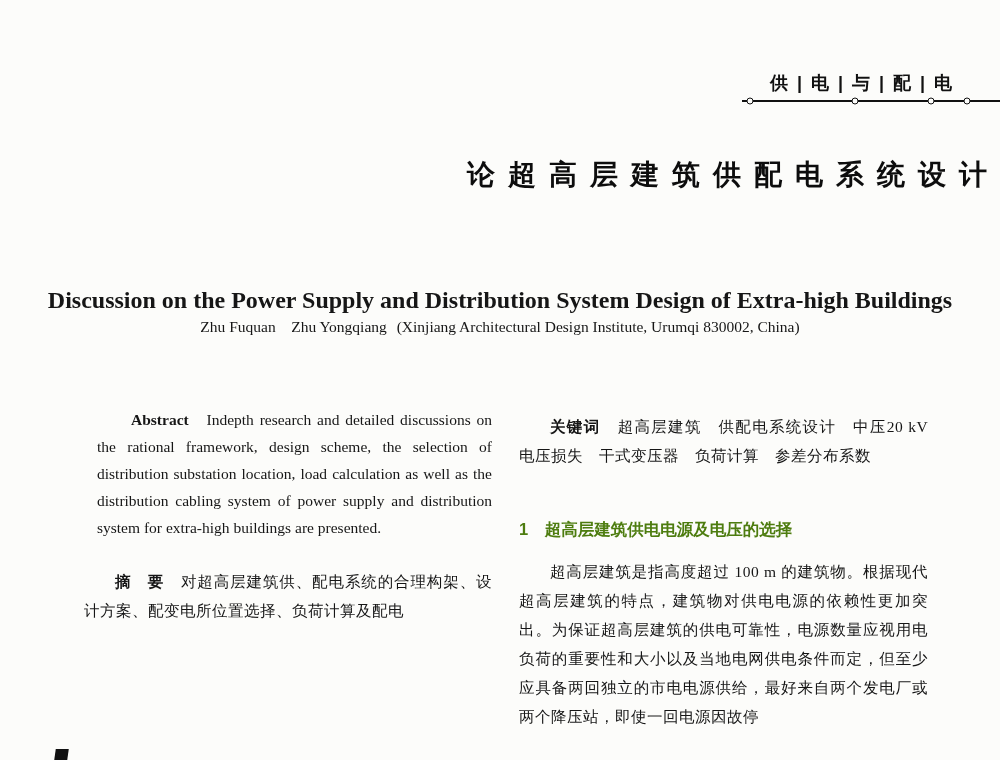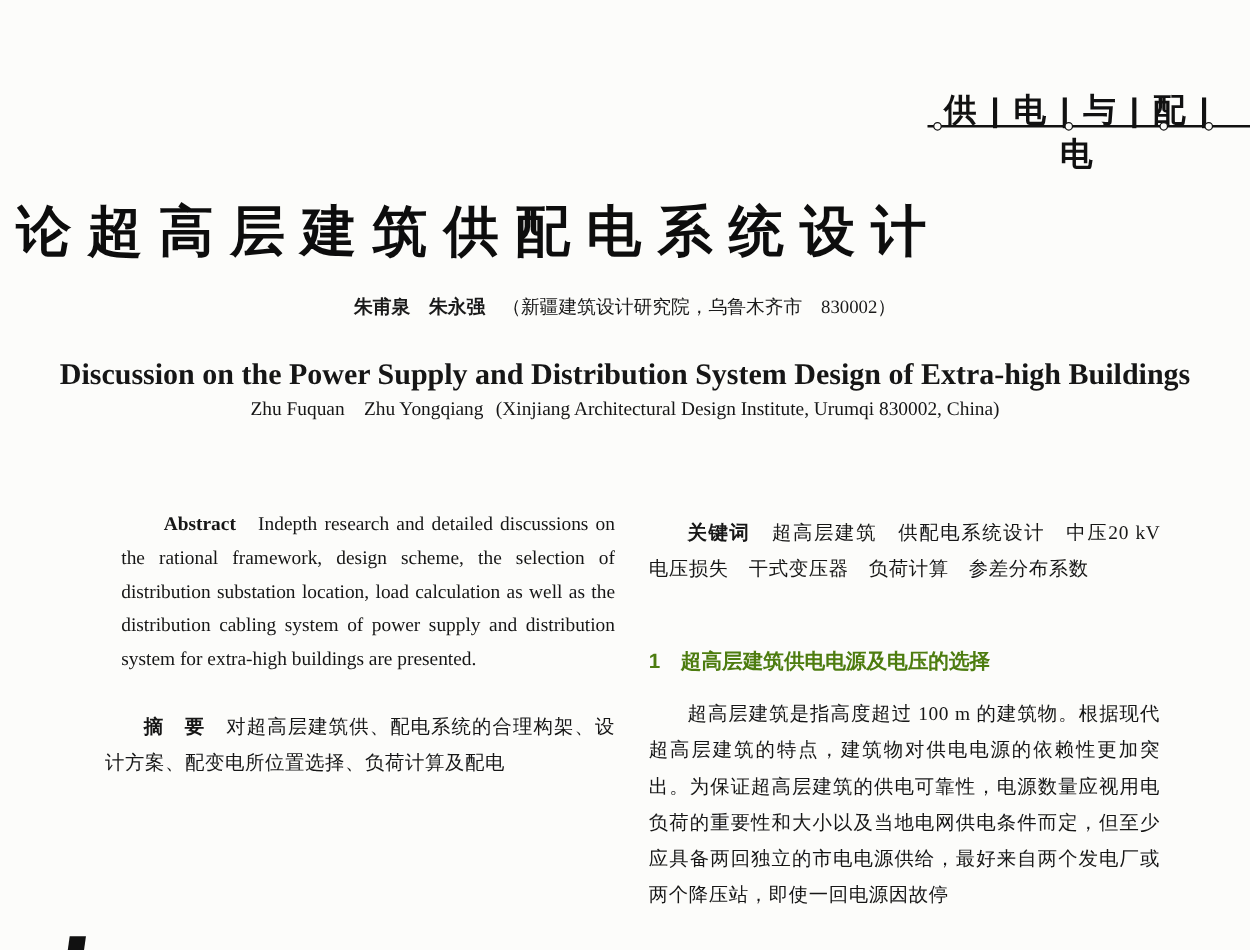--- a/index.html
+++ b/index.html
@@ -19,21 +19,21 @@
 
   
   .rubric-text {
     position: absolute;
     top: 71px;
     left: 742px;
     width: 240px;
     text-align: center;
     font-family: "Liberation Sans", sans-serif;
     font-weight: 700;
-    font-size: 26px;
+    font-size: 18px;
     letter-spacing: 2px;
     color: #111;
   }
   .rubric-line {
     position: absolute;
     top: 100px;
     left: 742px;
     width: 258px;
     border-top: 2px solid #111;
   }
@@ -47,24 +47,24 @@
     background: #fcfcfa;
     transform: translate(-50%, -50%);
   }
 
   
   .title-cn {
     position: absolute;
     top: 156px;
     left: 0;
     width: 100%;
-    text-align: left;
+    text-align: right;
     font-family: "Liberation Sans", sans-serif;
     font-weight: 700;
-    font-size: 44px;
+    font-size: 28px;
     letter-spacing: 13px;
     text-indent: 13px;
     color: #0d0d0d;
   }
   .authors-cn {
     position: absolute;
     top: 236px;
     left: 0;
     width: 100%;
     text-align: center;
@@ -153,24 +153,20 @@
   <div class="rubric-text">供 | 电 | 与 | 配 | 电</div>
   <div class="rubric-line">
     <span class="node" style="left:8px"></span>
     <span class="node" style="left:113px"></span>
     <span class="node" style="left:189px"></span>
     <span class="node" style="left:225px"></span>
   </div>
 
   <h1 class="title-cn">论超高层建筑供配电系统设计</h1>
 
-  <div class="authors-cn">
-    <span class="names">朱甫泉　朱永强</span>
-    <span>（新疆建筑设计研究院，乌鲁木齐市　830002）</span>
-  </div>
 
   <h2 class="title-en">Discussion on the Power Supply and Distribution System Design of Extra-high Buildings</h2>
 
   <div class="authors-en">
     <span class="names">Zhu Fuquan　Zhu Yongqiang</span>
     <span>(Xinjiang Architectural Design Institute, Urumqi 830002, China)</span>
   </div>
 
   <div class="col-left">
     <p class="para-en indent">

